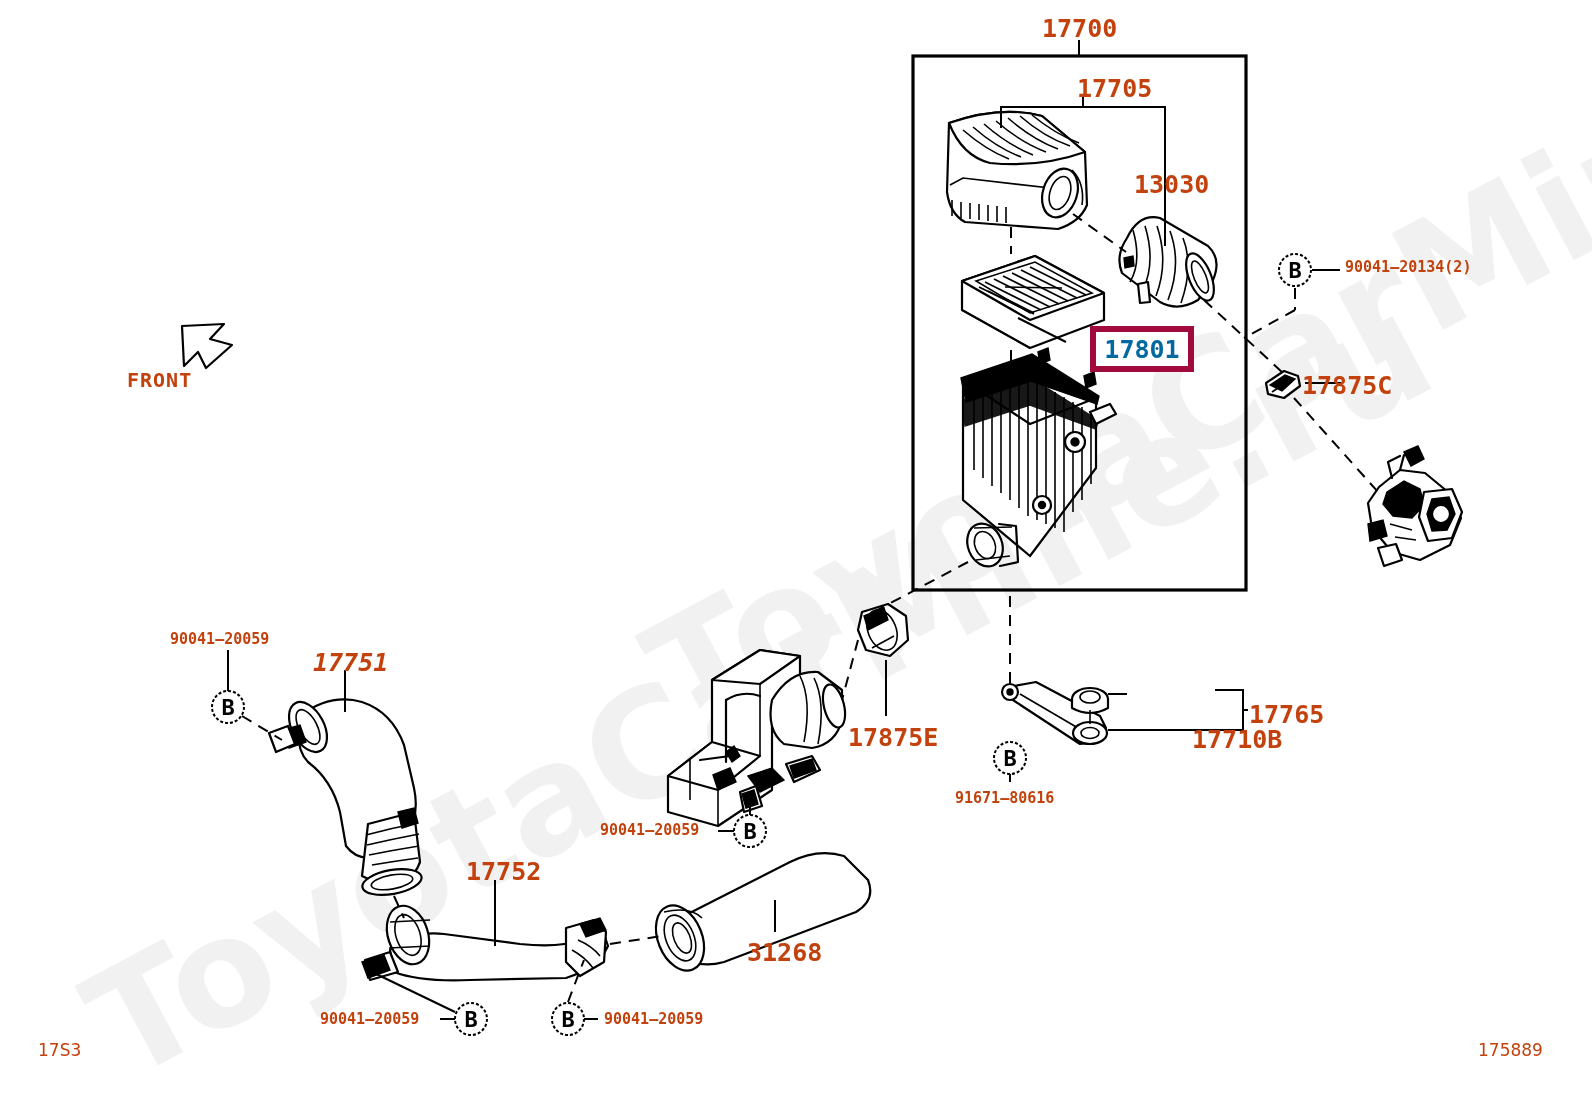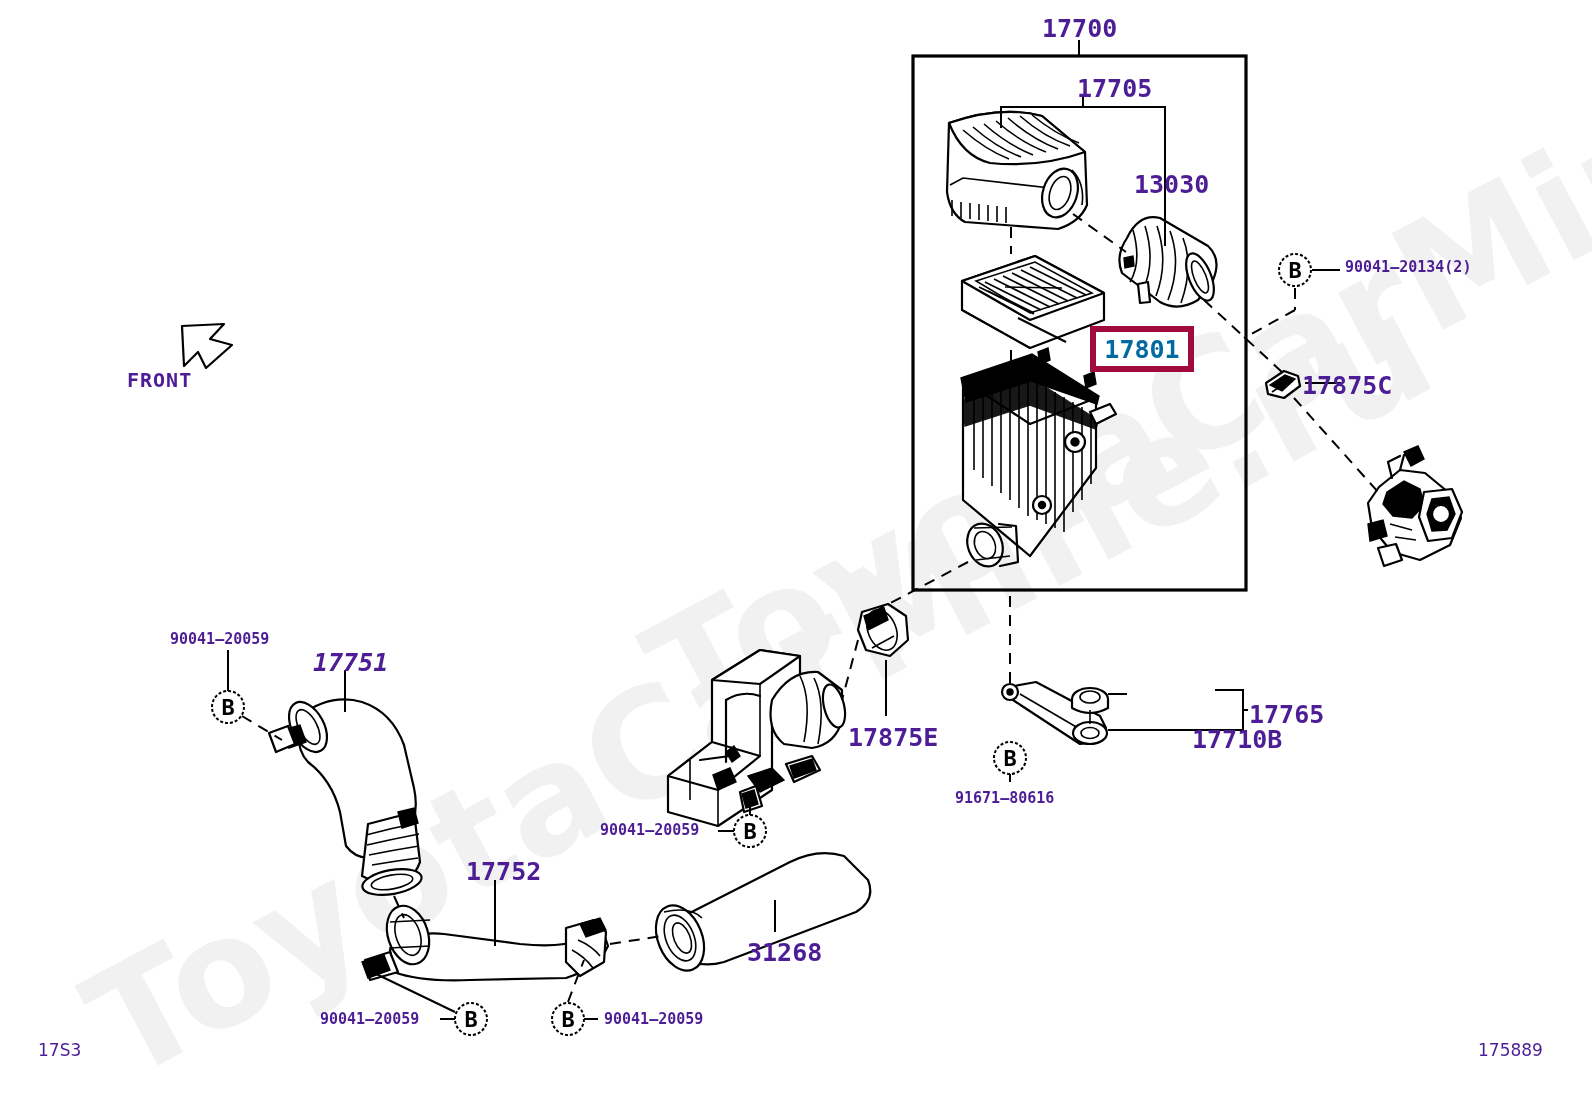--- a/index.html
+++ b/index.html
@@ -8,21 +8,21 @@
 
   
   .wm{position:absolute;left:0;top:0;width:1592px;height:1099px;pointer-events:none;z-index:1;}
   .wm span{position:absolute;color:#f1f1f1;font-family:"DejaVu Sans","Liberation Sans",sans-serif;
            font-weight:bold;white-space:nowrap;transform-origin:left top;}
 
   
   #art{position:absolute;left:0;top:0;z-index:2;}
 
   
-  .lbl{position:absolute;z-index:4;color:#4c1d95;font-family:"DejaVu Sans Mono","Liberation Mono",monospace;
+  .lbl{position:absolute;z-index:4;color:#c2410c;font-family:"DejaVu Sans Mono","Liberation Mono",monospace;
        font-weight:bold;white-space:nowrap;letter-spacing:0px;}
   .l-part{font-size:25px;}
   .l-bolt{font-size:15px;}
   .l-front{font-size:20px;letter-spacing:1px;}
   .l-corner{font-size:17px;font-weight:normal;font-family:"DejaVu Sans","Liberation Sans",sans-serif;}
 
   .hl{position:absolute;z-index:5;border:6px solid #a00a3c;background:#fff;
       display:flex;align-items:center;justify-content:center;
       font-family:"DejaVu Sans Mono","Liberation Mono",monospace;font-weight:bold;font-size:25px;color:#0369a1;}
 </style>

